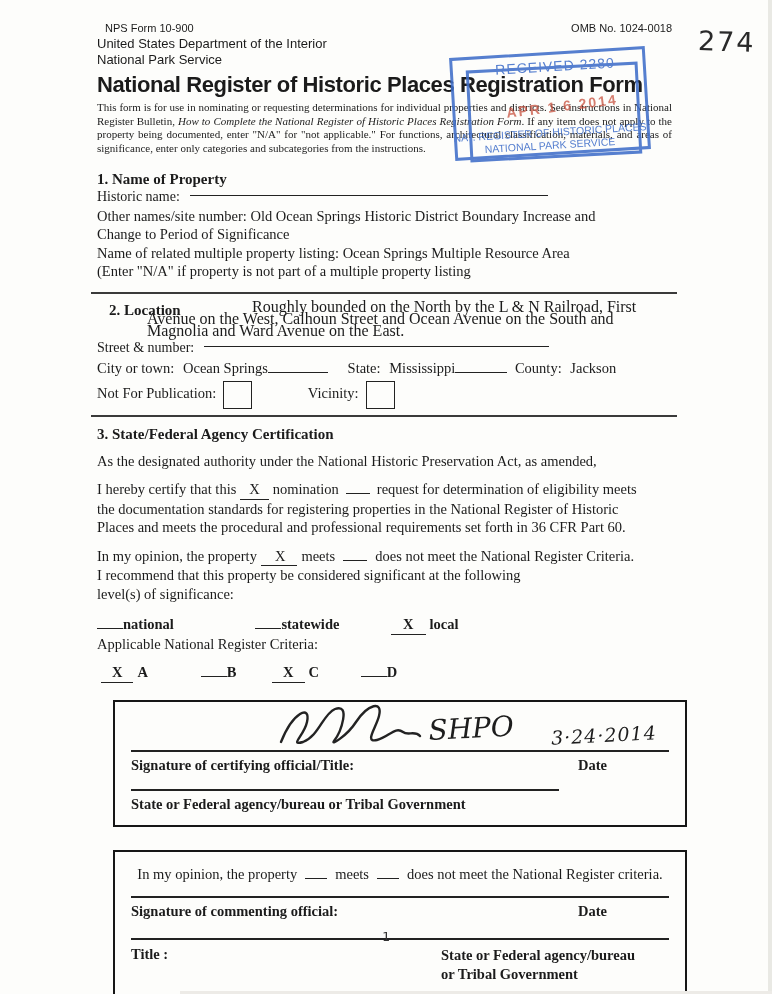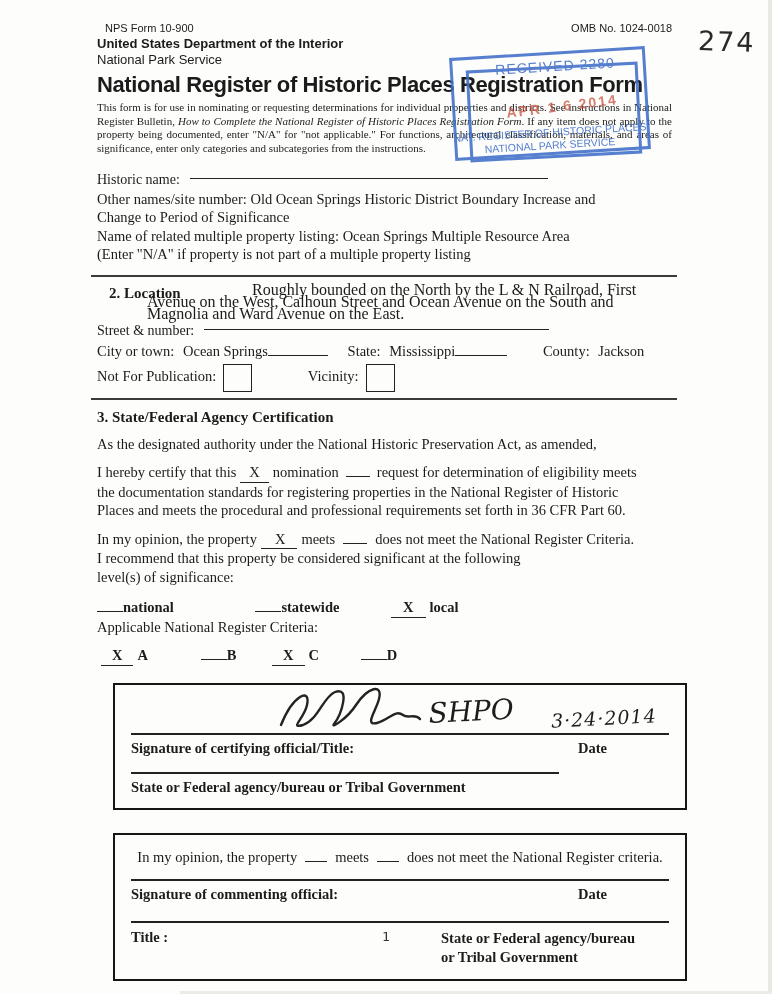--- a/index.html
+++ b/index.html
@@ -8,21 +8,21 @@
     background:#fdfdfb; color:#1b1b1b;
     font-family:"Liberation Serif", serif;
   }
   .edge-r { position:absolute; right:0; top:0; bottom:0; width:4px; background:#e9e9e4; }
   .edge-b { position:absolute; bottom:0; left:180px; right:0; height:3px; background:#edebe7; }
 
   .content { position:absolute; left:97px; top:22px; width:575px; }
 
   
   .h-row1 { display:flex; justify-content:space-between; font-family:"Liberation Sans",sans-serif; font-size:11px;padding-left:8px; }
-  .dept   { font-family:"Liberation Sans",sans-serif; font-size:13px; font-weight:bold; margin-top:2px; }
+  .dept   { font-family:"Liberation Sans",sans-serif; font-size:13px; font-weight:normal; margin-top:2px; }
   .agency { font-family:"Liberation Sans",sans-serif; font-size:13px; margin-top:1px; }
   .form-title { font-family:"Liberation Sans",sans-serif; font-size:22px; font-weight:bold; letter-spacing:-0.4px; margin-top:5px; white-space:nowrap; }
   .intro { font-size:11px; line-height:13.5px; text-align:justify; margin-top:3px; }
   .intro i { font-style:italic; }
 
   .annotation-274 {
     position:absolute; left:698px; top:26px; font-family:"DejaVu Sans",sans-serif;
     font-size:27px; font-weight:400; color:#2a2a2a; transform:rotate(2deg); letter-spacing:2px;
   }
 
@@ -92,20 +92,21 @@
     <div class="h-row1">
       <span>NPS Form 10-900</span>
       <span>OMB No. 1024-0018</span>
     </div>
     <div class="dept">United States Department of the Interior</div>
     <div class="agency">National Park Service</div>
     <div class="form-title">National Register of Historic Places Registration Form</div>
     <div class="intro"><span>This form is for use in nominating or requesting determinations for individual properties and districts. See instructions in National Register Bulletin, </span><i>How to Complete the National Register of Historic Places Registration Form</i><span>.  If any item does not apply to the property being documented, enter "N/A" for "not applicable."  For functions, architectural classification, materials, and areas of significance, enter only categories and subcategories from the instructions.</span></div>
 
     <div class="sec1">
+      <div class="sec-head">1.   Name of Property</div>
       <div class="flexline">
         <span>Historic name:</span>
         <span class="fill-line" style="max-width:358px"></span>
       </div>
       <div class="bline">Other names/site number: Old Ocean Springs Historic District Boundary Increase and</div>
       <div class="bline">Change to Period of Significance</div>
       <div class="bline">Name of related multiple property listing:  Ocean Springs Multiple Resource Area</div>
       <div class="bline">(Enter "N/A" if property is not part of a multiple property listing</div>
     </div>
 
@@ -117,21 +118,21 @@
     </div>
     <div class="flexline" style="margin-top:2px">
       <span>Street &amp; number:</span>
       <span class="fill-line" style="max-width:345px"></span>
     </div>
     <div class="bline" style="margin-top:1px">
       <span>City or town:</span>
       <span style="margin-left:5px">Ocean Springs</span><span class="bl" style="width:60px"></span>
       <span style="margin-left:16px">State:</span>
       <span style="margin-left:5px">Mississippi</span><span class="bl" style="width:52px"></span>
-      <span style="margin-left:32px">County:</span>
+      <span style="margin-left:4px">County:</span>
       <span style="margin-left:5px">Jackson</span>
     </div>
     <div class="nfp-row bline">
       <span>Not For Publication:</span><span class="checkbox"></span>
       <span style="margin-left:52px">Vicinity:</span><span class="checkbox"></span>
     </div>
 
     <div class="rule"></div>
 
     <div style="margin-top:9px">

